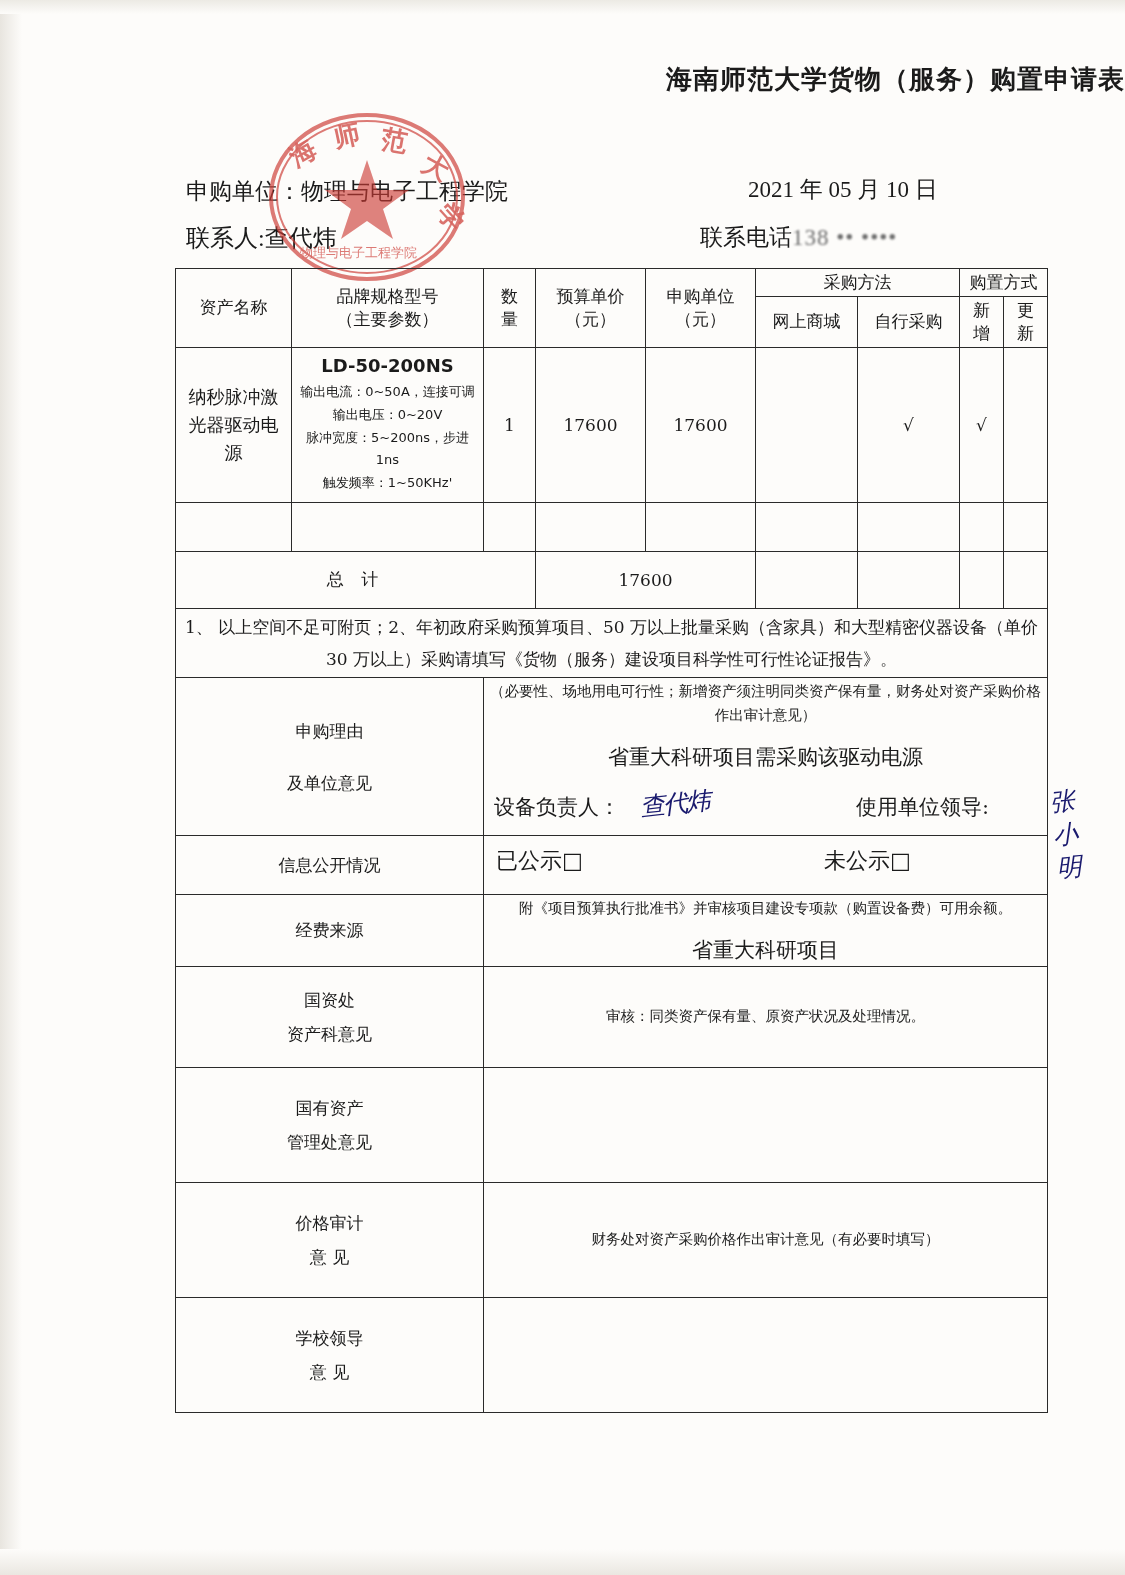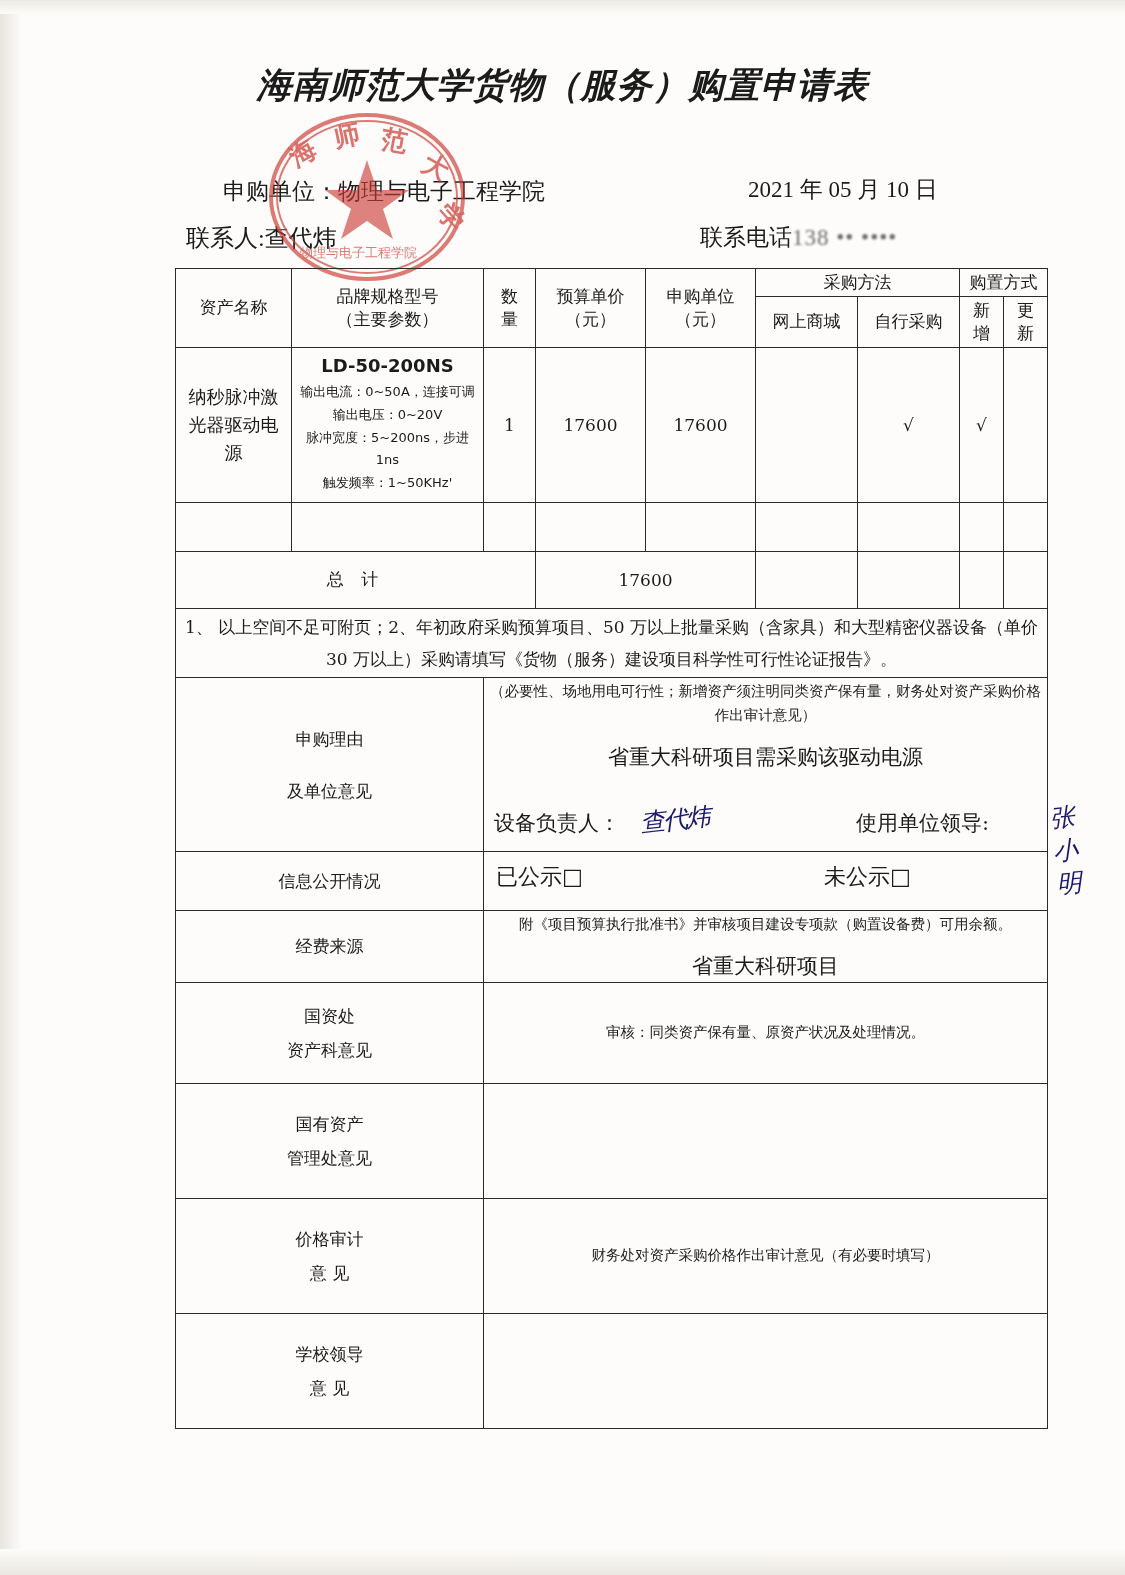--- a/index.html
+++ b/index.html
@@ -42,43 +42,41 @@
     left: 0; top: 0;
     width: 1125px;
     height: 1575px;
   }
 
   h1.doc-title {
     position: absolute;
     left: 0; right: 0;
     top: 62px;
     margin: 0;
-    text-align: center;
-    font-size: 35px;
+    text-align: right;
+    font-size: 26px;
     font-weight: bold;
     letter-spacing: 1px;
     font-family: "DejaVu Serif", serif;
-    font-style: italic;
   }
   .doc-subtitle {
     position: absolute;
     left: 0; right: 0;
     top: 122px;
     text-align: center;
     font-size: 24px;
     font-family: "DejaVu Serif", serif;
   }
 
   .field-dept {
     position: absolute;
     left: 186px;
     top: 176px;
     font-size: 23px;
     white-space: nowrap;
-    margin-left: 37px;
   }
   .field-date {
     position: absolute;
     left: 748px;
     top: 174px;
     font-size: 23px;
     white-space: nowrap;
   }
   .field-contact {
     position: absolute;
@@ -174,21 +172,21 @@
     font-size: 14.5px;
     line-height: 1.6;
     color: #222;
   }
   .hand {
     font-size: 21px;
     margin-top: 16px;
     display: block;
   }
   .sig-row {
-    margin-top: 38px;
+    margin-top: 22px;
     font-size: 21px;
     position: relative;
     height: 40px;
   }
   .sig-label-a { position: absolute; left: 6px; top: 0; }
   .sig-label-b { position: absolute; left: 368px; top: 0; }
   .scribble {
     position: absolute;
     font-family: "Liberation Serif", serif;
     color: #1a1a6e;

